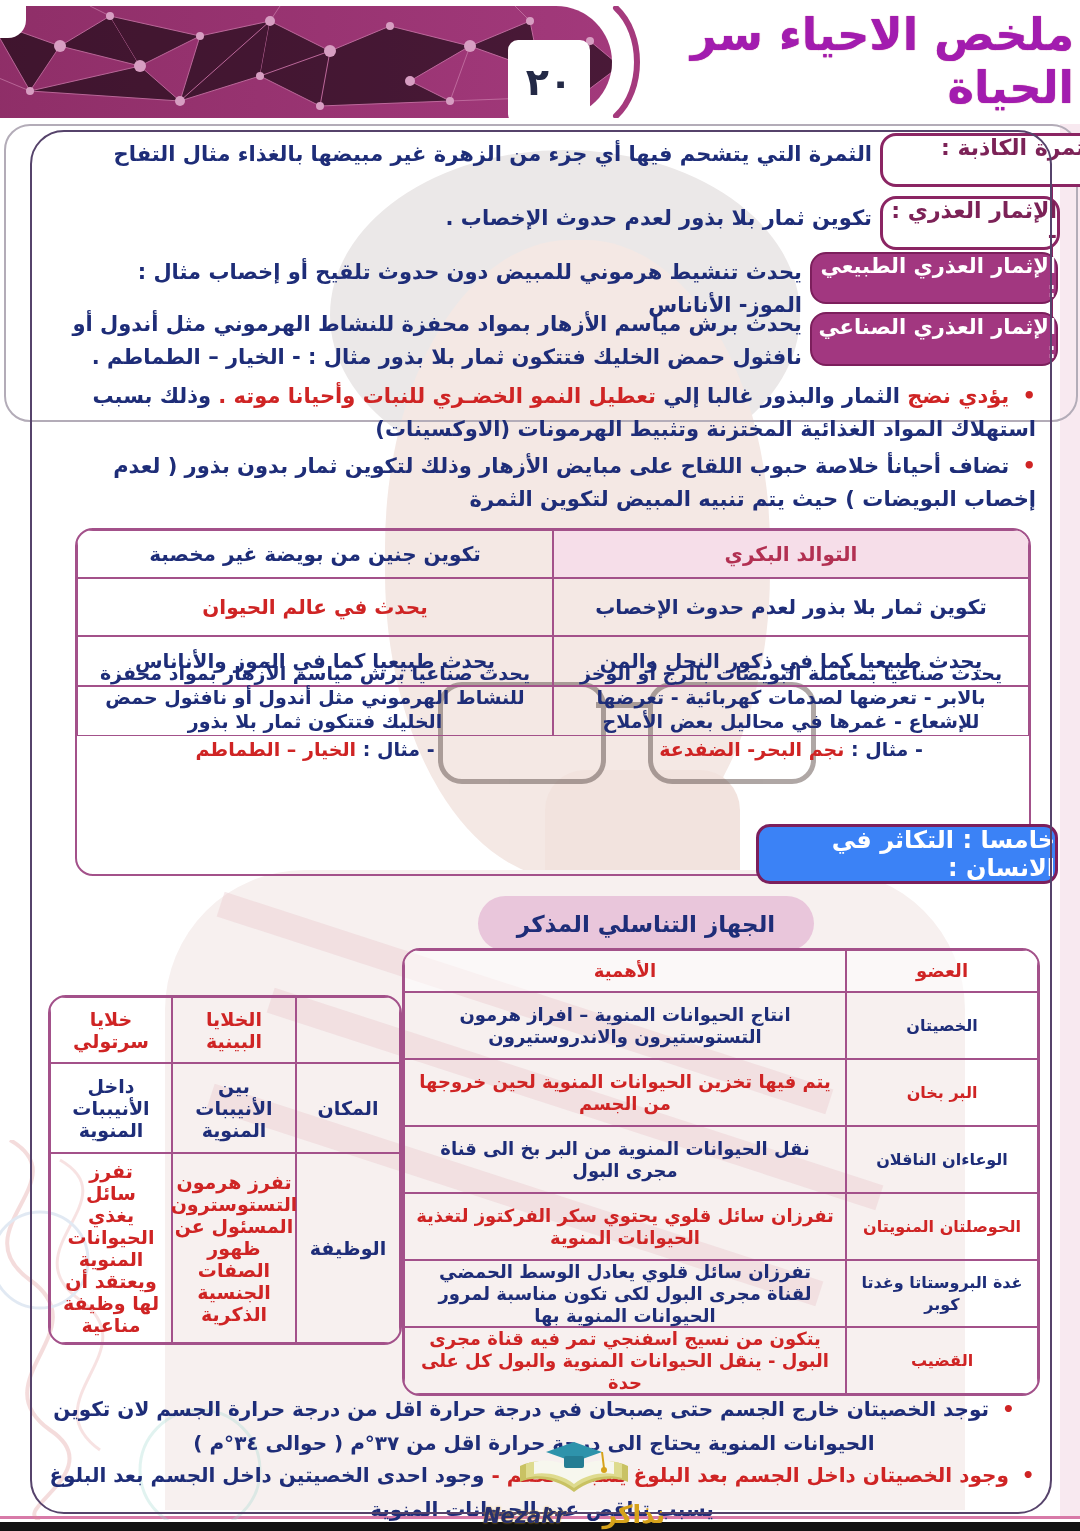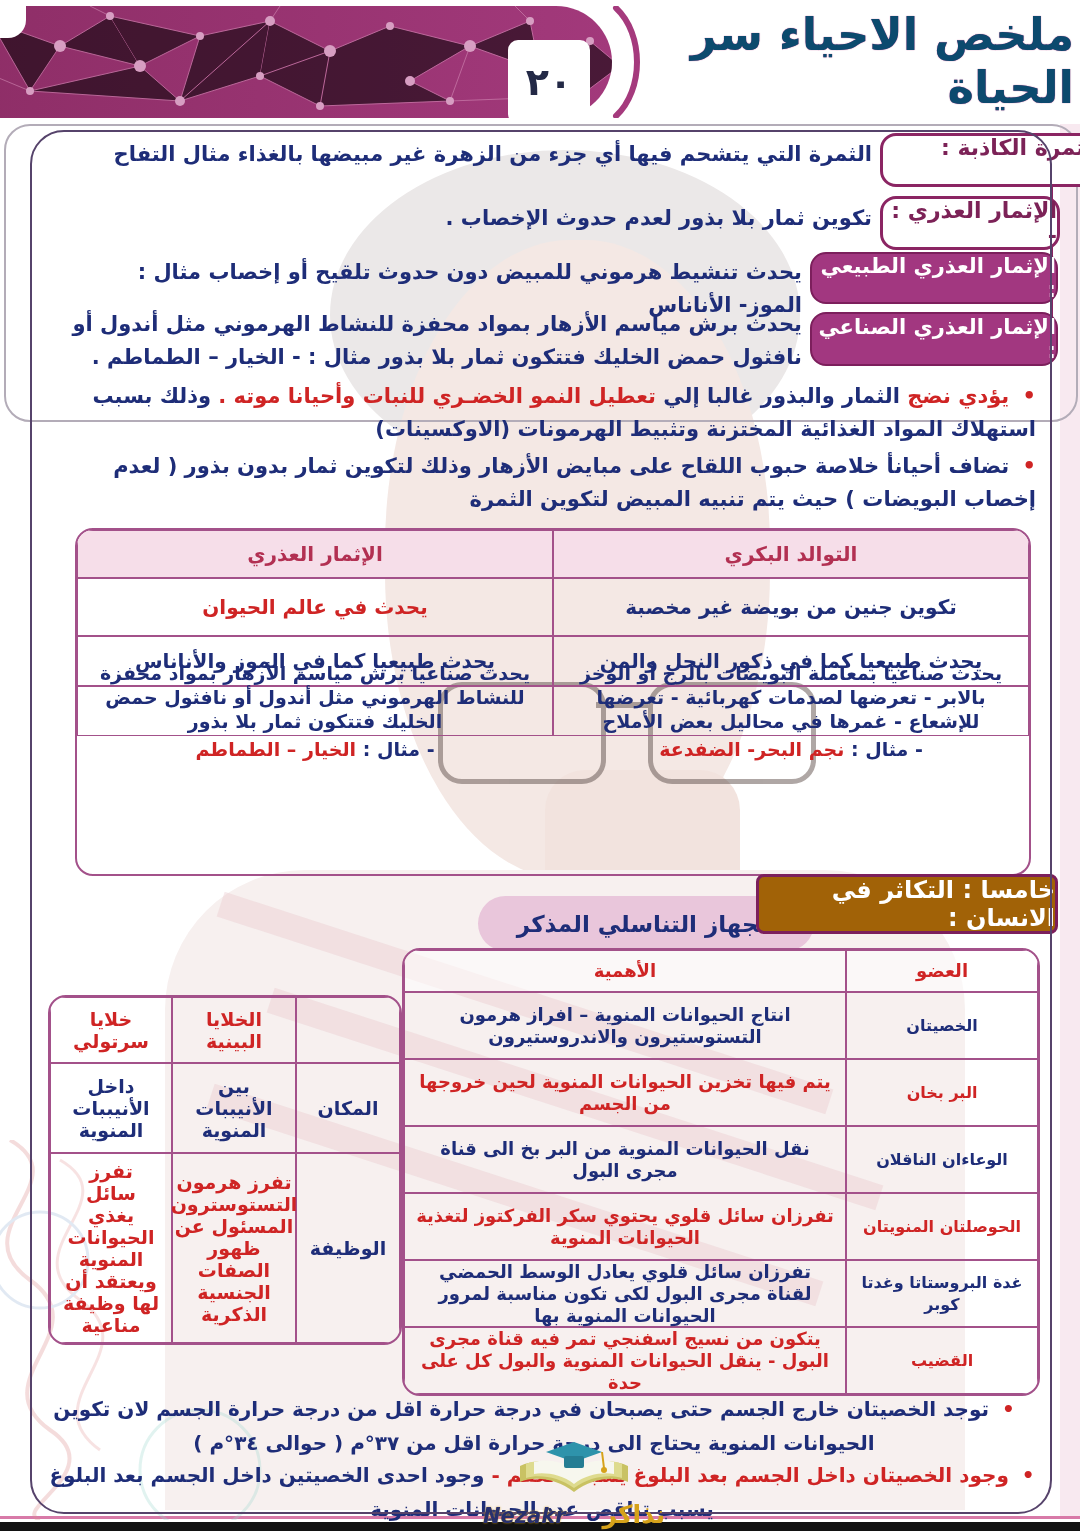--- a/index.html
+++ b/index.html
@@ -18,21 +18,21 @@
   }
   .notch{left:-16px;top:-18px;width:42px;height:56px;background:#fff;border-radius:18px;}
   .pagenum{
     left:508px;top:40px;width:82px;height:84px;background:#fff;border-radius:10px;
     display:flex;align-items:center;justify-content:center;
     font-size:38px;font-weight:bold;color:#232946;z-index:6;
   }
   .title{
     left:640px;top:18px;width:434px;height:86px;direction:rtl;
     display:flex;align-items:center;justify-content:center;
-    font-size:45px;font-weight:bold;color:#0c4a6e;text-shadow:0 0 1px #b5307f;
+    font-size:45px;font-weight:bold;color:#a21caf;text-shadow:0 0 1px #b5307f;
   }
   
   .gray-frame{left:4px;top:124px;width:1070px;height:294px;border:2px solid #b3acb8;border-radius:26px;}
   .main-frame{left:30px;top:130px;width:1018px;height:1380px;border:2px solid #56436b;border-radius:34px;z-index:4;pointer-events:none;}
   .edge-strip{left:1060px;top:124px;width:20px;height:1392px;background:#f3d7e3;opacity:.55;}
   .pink-line{left:0;top:1516px;width:1080px;height:3px;background:#d87aa8;}
   .black-bar{left:0;top:1522px;width:1080px;height:9px;background:#121212;}
   
   .portrait{left:0;top:130px;width:1080px;height:1380px;z-index:0;overflow:hidden;border-radius:34px;}
   .hair{left:330px;top:20px;width:470px;height:330px;background:#ebe8e8;border-radius:50%;}
@@ -70,21 +70,21 @@
   .cmp{left:75px;top:528px;width:952px;grid-template-columns:1fr 1fr;grid-template-rows:48px 58px 50px 50px 138px;}
   .cmp .c{font-size:20px;line-height:26px;}
   .example{margin-top:4px;}
   .org{left:402px;top:948px;width:634px;grid-template-columns:192px 1fr;grid-template-rows:42px repeat(6,67px);}
   .org .c{font-size:18px;line-height:22px;}
   .org .organ{font-size:16px;}
   .cells{left:48px;top:995px;width:350px;grid-template-columns:104px 124px 1fr;grid-template-rows:66px 90px 190px;}
   .cells .c{font-size:19px;line-height:22px;}
   
   .sec-head{
-    left:756px;top:874px;width:296px;height:54px;background:#a16207;border:3px solid #7c1f5c;border-radius:8px;
+    left:756px;top:824px;width:296px;height:54px;background:#3b82f6;border:3px solid #7c1f5c;border-radius:14px;
     display:flex;align-items:center;justify-content:center;direction:rtl;
     color:#fff;font-weight:bold;font-size:24px;z-index:3;
   }
   .sec-sub{
     left:478px;top:896px;width:336px;height:55px;background:#e9c6db;border-radius:28px;
     display:flex;align-items:center;justify-content:center;direction:rtl;
     color:#1e2d78;font-weight:bold;font-size:23px;z-index:2;
   }
   
   .fnote{direction:rtl;text-align:center;font-weight:bold;font-size:20px;line-height:34px;z-index:2;}
@@ -188,23 +188,23 @@
   <span class="red">تعطيل النمو الخضـري للنبات وأحيانا موته .</span>
   <span class="navy">وذلك بسبب استهلاك المواد الغذائية المختزنة وتثبيط الهرمونات (الاوكسينات)</span>
 </div>
 <div class="abs bullet" style="left:48px;top:450px;width:988px;">
   <span class="dot">•</span>
   <span class="navy">تضاف أحيانأ خلاصة حبوب اللقاح على مبايض الأزهار وذلك لتكوين ثمار بدون بذور ( لعدم إخصاب البويضات ) حيث يتم تنبيه المبيض لتكوين الثمرة</span>
 </div>
 
 <div class="abs tbl cmp">
   <div class="c hdr-pink">التوالد البكري</div>
-  <div class="c hdr-pink">الإثمار العذري</div>
 
   <div class="c navy">تكوين جنين من بويضة غير مخصبة</div>
+  <div class="c navy">تكوين ثمار بلا بذور لعدم حدوث الإخصاب</div>
 
   <div class="c red">يحدث في عالم الحيوان</div>
 
   <div class="c navy">يحدث طبيعيا كما في ذكور النحل والمن</div>
   <div class="c navy">يحدث طبيعيا كما في الموز والأناناس</div>
 
   <div class="c navy" style="font-size:19px;line-height:24px;">
     <span>يحدث صناعيا بمعاملة البويضات بالرج أو الوخز بالابر - تعرضها لصدمات كهربائية - تعرضها للإشعاع - غمرها في محاليل بعض الأملاح</span>
     <div class="example">
       <span class="navy">- مثال :</span>

